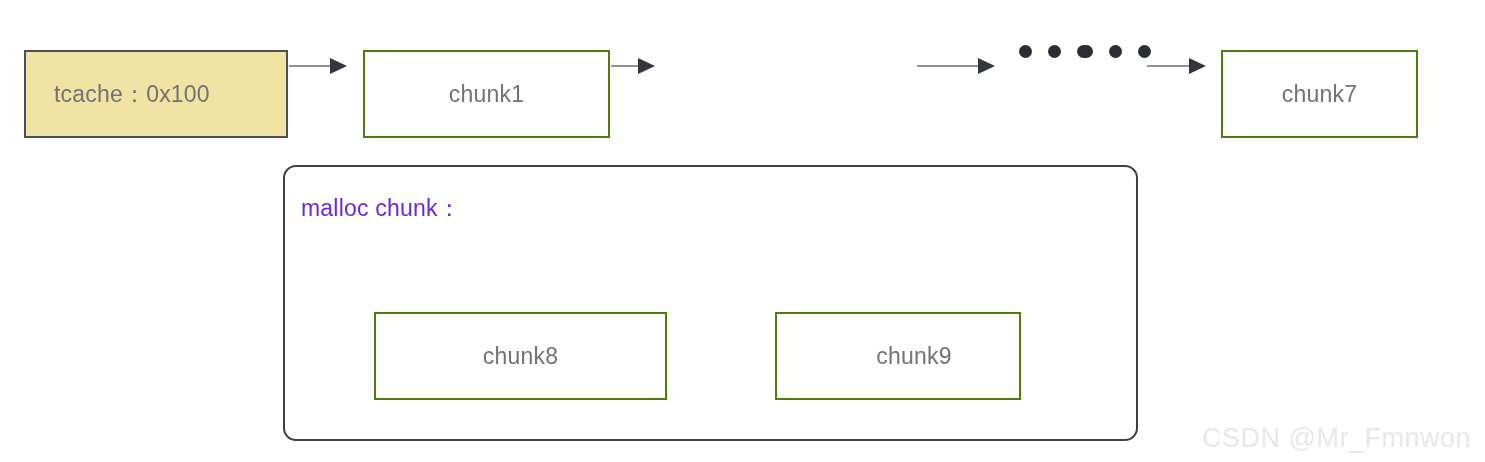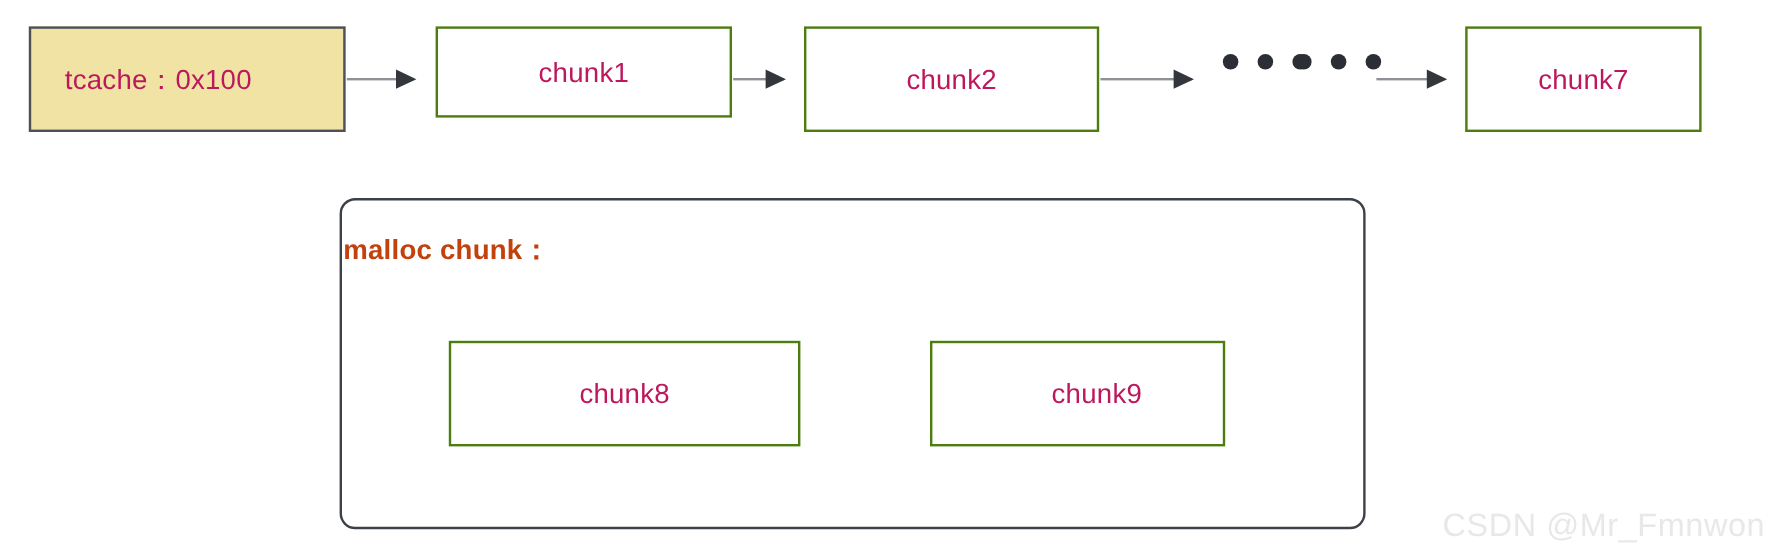--- a/index.html
+++ b/index.html
@@ -21,34 +21,35 @@
 
   
   .node {
     position: absolute;
     box-sizing: border-box;
     border: 2px solid #4d7c0f;
     background: #ffffff;
     display: flex;
     align-items: center;
     justify-content: center;
-    color: #be185d;
+    color: #737373;
     font-size: 23px;
     letter-spacing: 0.2px;
+    margin-top: 28px;
   }
   .node.tcache {
     background: #f0e3a3;
     border-color: #4c5159;
     justify-content: flex-start;
     padding-left: 28px;
   }
 
   
   #node-tcache { left: 24px;   top: 22px;  width: 264px; height: 88px; }
-  #node-chunk1 { left: 363px;  top: 22px;  width: 247px; height: 76px; }
+  #node-chunk1 { left: 363px;  top: 22px;  width: 247px; height: 88px; }
   #node-chunk2 { left: 670px;  top: 22px;  width: 246px; height: 88px; }
   #node-chunk7 { left: 1221px; top: 22px;  width: 197px; height: 88px; }
 
   
   .arrow {
     position: absolute;
     height: 2px;
     background: #8f9196;
     top: 65px;
   }
@@ -92,26 +93,25 @@
     top: 165px;
     width: 855px;
     height: 276px;
     box-sizing: border-box;
     border: 2px solid #3c4148;
     border-radius: 13px;
     background: #ffffff;
   }
   #malloc-label {
     position: absolute;
-    left: 286px;
+    left: 301px;
     top: 193px;
     font-size: 23px;
-    color: #c2410c;
+    color: #6d28d9;
     letter-spacing: 0.2px;
-    font-weight: bold;
   }
 
   #node-chunk8 { left: 374px; top: 284px; width: 293px; height: 88px; }
   #node-chunk9 { left: 775px; top: 284px; width: 246px; height: 88px; padding-left: 32px; }
 
   
   #watermark {
     position: absolute;
     right: 14px;
     bottom: 8px;
@@ -132,23 +132,20 @@
   </div>
 
   <div class="arrow" id="arrow-1"></div>
 
   <div class="node" id="node-chunk1">
     <span>chunk1</span>
   </div>
 
   <div class="arrow" id="arrow-2"></div>
 
-  <div class="node" id="node-chunk2">
-    <span>chunk2</span>
-  </div>
 
   <div class="arrow" id="arrow-3"></div>
 
   <div class="dots" id="dots-group-1">
     <span class="dot"></span>
     <span class="dot"></span>
     <span class="dot"></span>
   </div>
   <div class="dots" id="dots-group-2">
     <span class="dot"></span>

